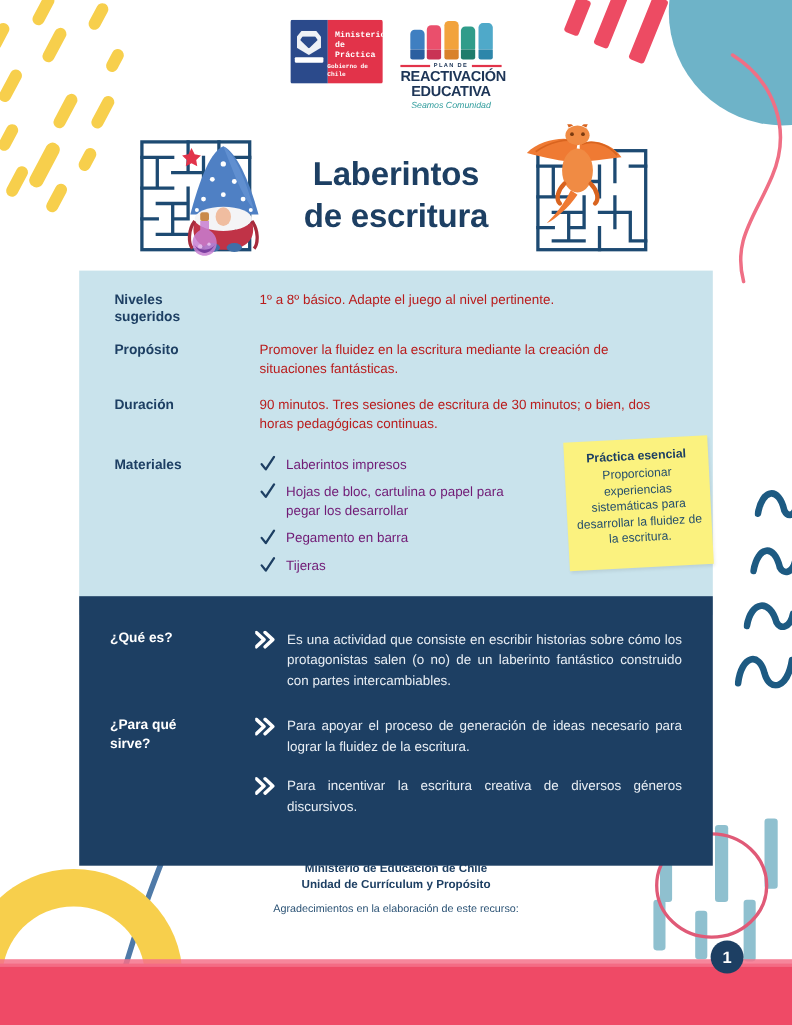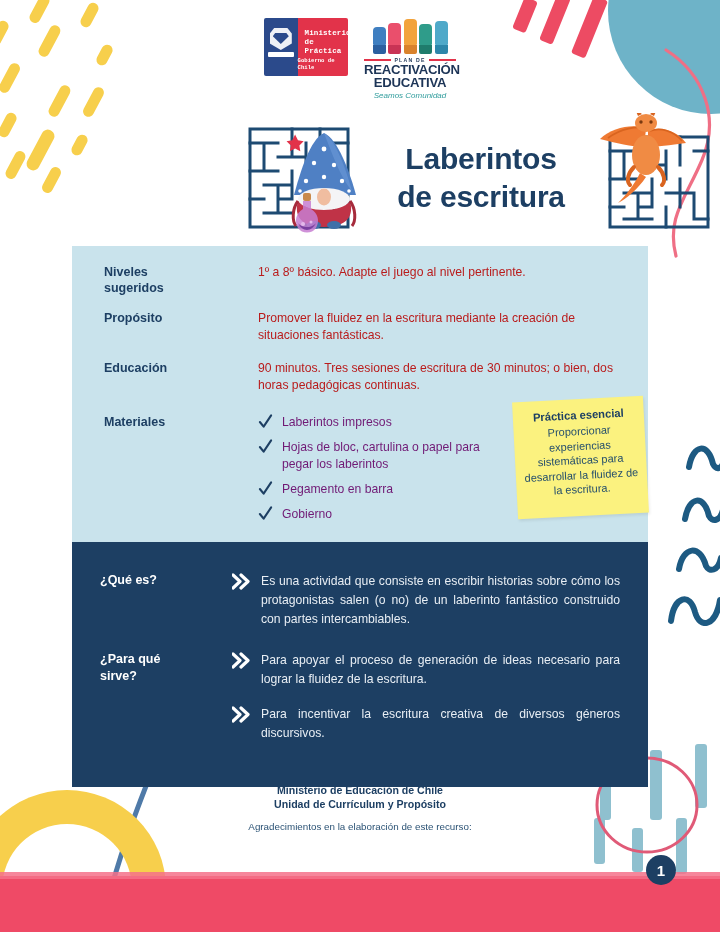--- a/index.html
+++ b/index.html
@@ -179,21 +179,21 @@
   }
 
   
   .titleblock {
     position: absolute;
     left: 0; right: 0;
     top: 112px;
     height: 132px;
     display: flex;
     align-items: center;
-    justify-content: flex-end;
+    justify-content: center;
     gap: 6px;
   }
   .maze-wrap { position: relative; width: 118px; height: 118px; flex: none; }
   .maze-wrap svg { display: block; }
   .page-title {
     color: #1d3f63;
     font-size: 30px;
     font-weight: bold;
     line-height: 38px;
     text-align: center;
@@ -208,21 +208,20 @@
     top: 246px;
     width: 576px;
     background: #c9e3ec;
     padding: 18px 0 22px 0;
     box-sizing: border-box;
   }
   .info-row {
     display: flex;
     padding: 0 0 0 32px;
     margin-bottom: 14px;
-    gap: 22px;
   }
   .info-row:last-child { margin-bottom: 0; }
   .info-label {
     width: 132px;
     flex: none;
     color: #1d3f63;
     font-size: 12.5px;
     font-weight: bold;
     line-height: 16px;
   }
@@ -581,51 +580,51 @@
 
     <div class="info-row" style="margin-bottom:16px;">
       <div class="info-label">
         <div>Propósito</div>
       </div>
       <div class="info-value">Promover la fluidez en la escritura mediante la creación de situaciones fantásticas.</div>
     </div>
 
     <div class="info-row" style="margin-bottom:20px;">
       <div class="info-label">
-        <div>Educación</div>
+        <div>Duración</div>
       </div>
       <div class="info-value">90 minutos. Tres sesiones de escritura de 30 minutos; o bien, dos horas pedagógicas continuas.</div>
     </div>
 
     <div class="info-row">
       <div class="info-label">Materiales</div>
       <ul class="mat-list">
         <li class="mat-item">
           <svg class="check" viewBox="0 0 16 16">
               <path d="M2 8 L6 13 L14 1" fill="none" stroke="#1d3f63" stroke-width="2.2" stroke-linecap="round" stroke-linejoin="round"></path>
             </svg>
           <span class="mat-text">Laberintos impresos</span>
         </li>
         <li class="mat-item">
           <svg class="check" viewBox="0 0 16 16">
               <path d="M2 8 L6 13 L14 1" fill="none" stroke="#1d3f63" stroke-width="2.2" stroke-linecap="round" stroke-linejoin="round"></path>
             </svg>
-          <span class="mat-text">Hojas de bloc, cartulina o papel para pegar los laberintos</span>
+          <span class="mat-text">Hojas de bloc, cartulina o papel para pegar los desarrollar</span>
         </li>
         <li class="mat-item">
           <svg class="check" viewBox="0 0 16 16">
               <path d="M2 8 L6 13 L14 1" fill="none" stroke="#1d3f63" stroke-width="2.2" stroke-linecap="round" stroke-linejoin="round"></path>
             </svg>
           <span class="mat-text">Pegamento en barra</span>
         </li>
         <li class="mat-item">
           <svg class="check" viewBox="0 0 16 16">
               <path d="M2 8 L6 13 L14 1" fill="none" stroke="#1d3f63" stroke-width="2.2" stroke-linecap="round" stroke-linejoin="round"></path>
             </svg>
-          <span class="mat-text">Gobierno</span>
+          <span class="mat-text">Tijeras</span>
         </li>
       </ul>
     </div>
 
     <div class="bubble-tail"></div>
   </div>
 
   <div class="sticky">
     <div class="sticky-title">Práctica esencial</div>
     <div class="sticky-text">Proporcionar experiencias sistemáticas para desarrollar la fluidez de la escritura.</div>

